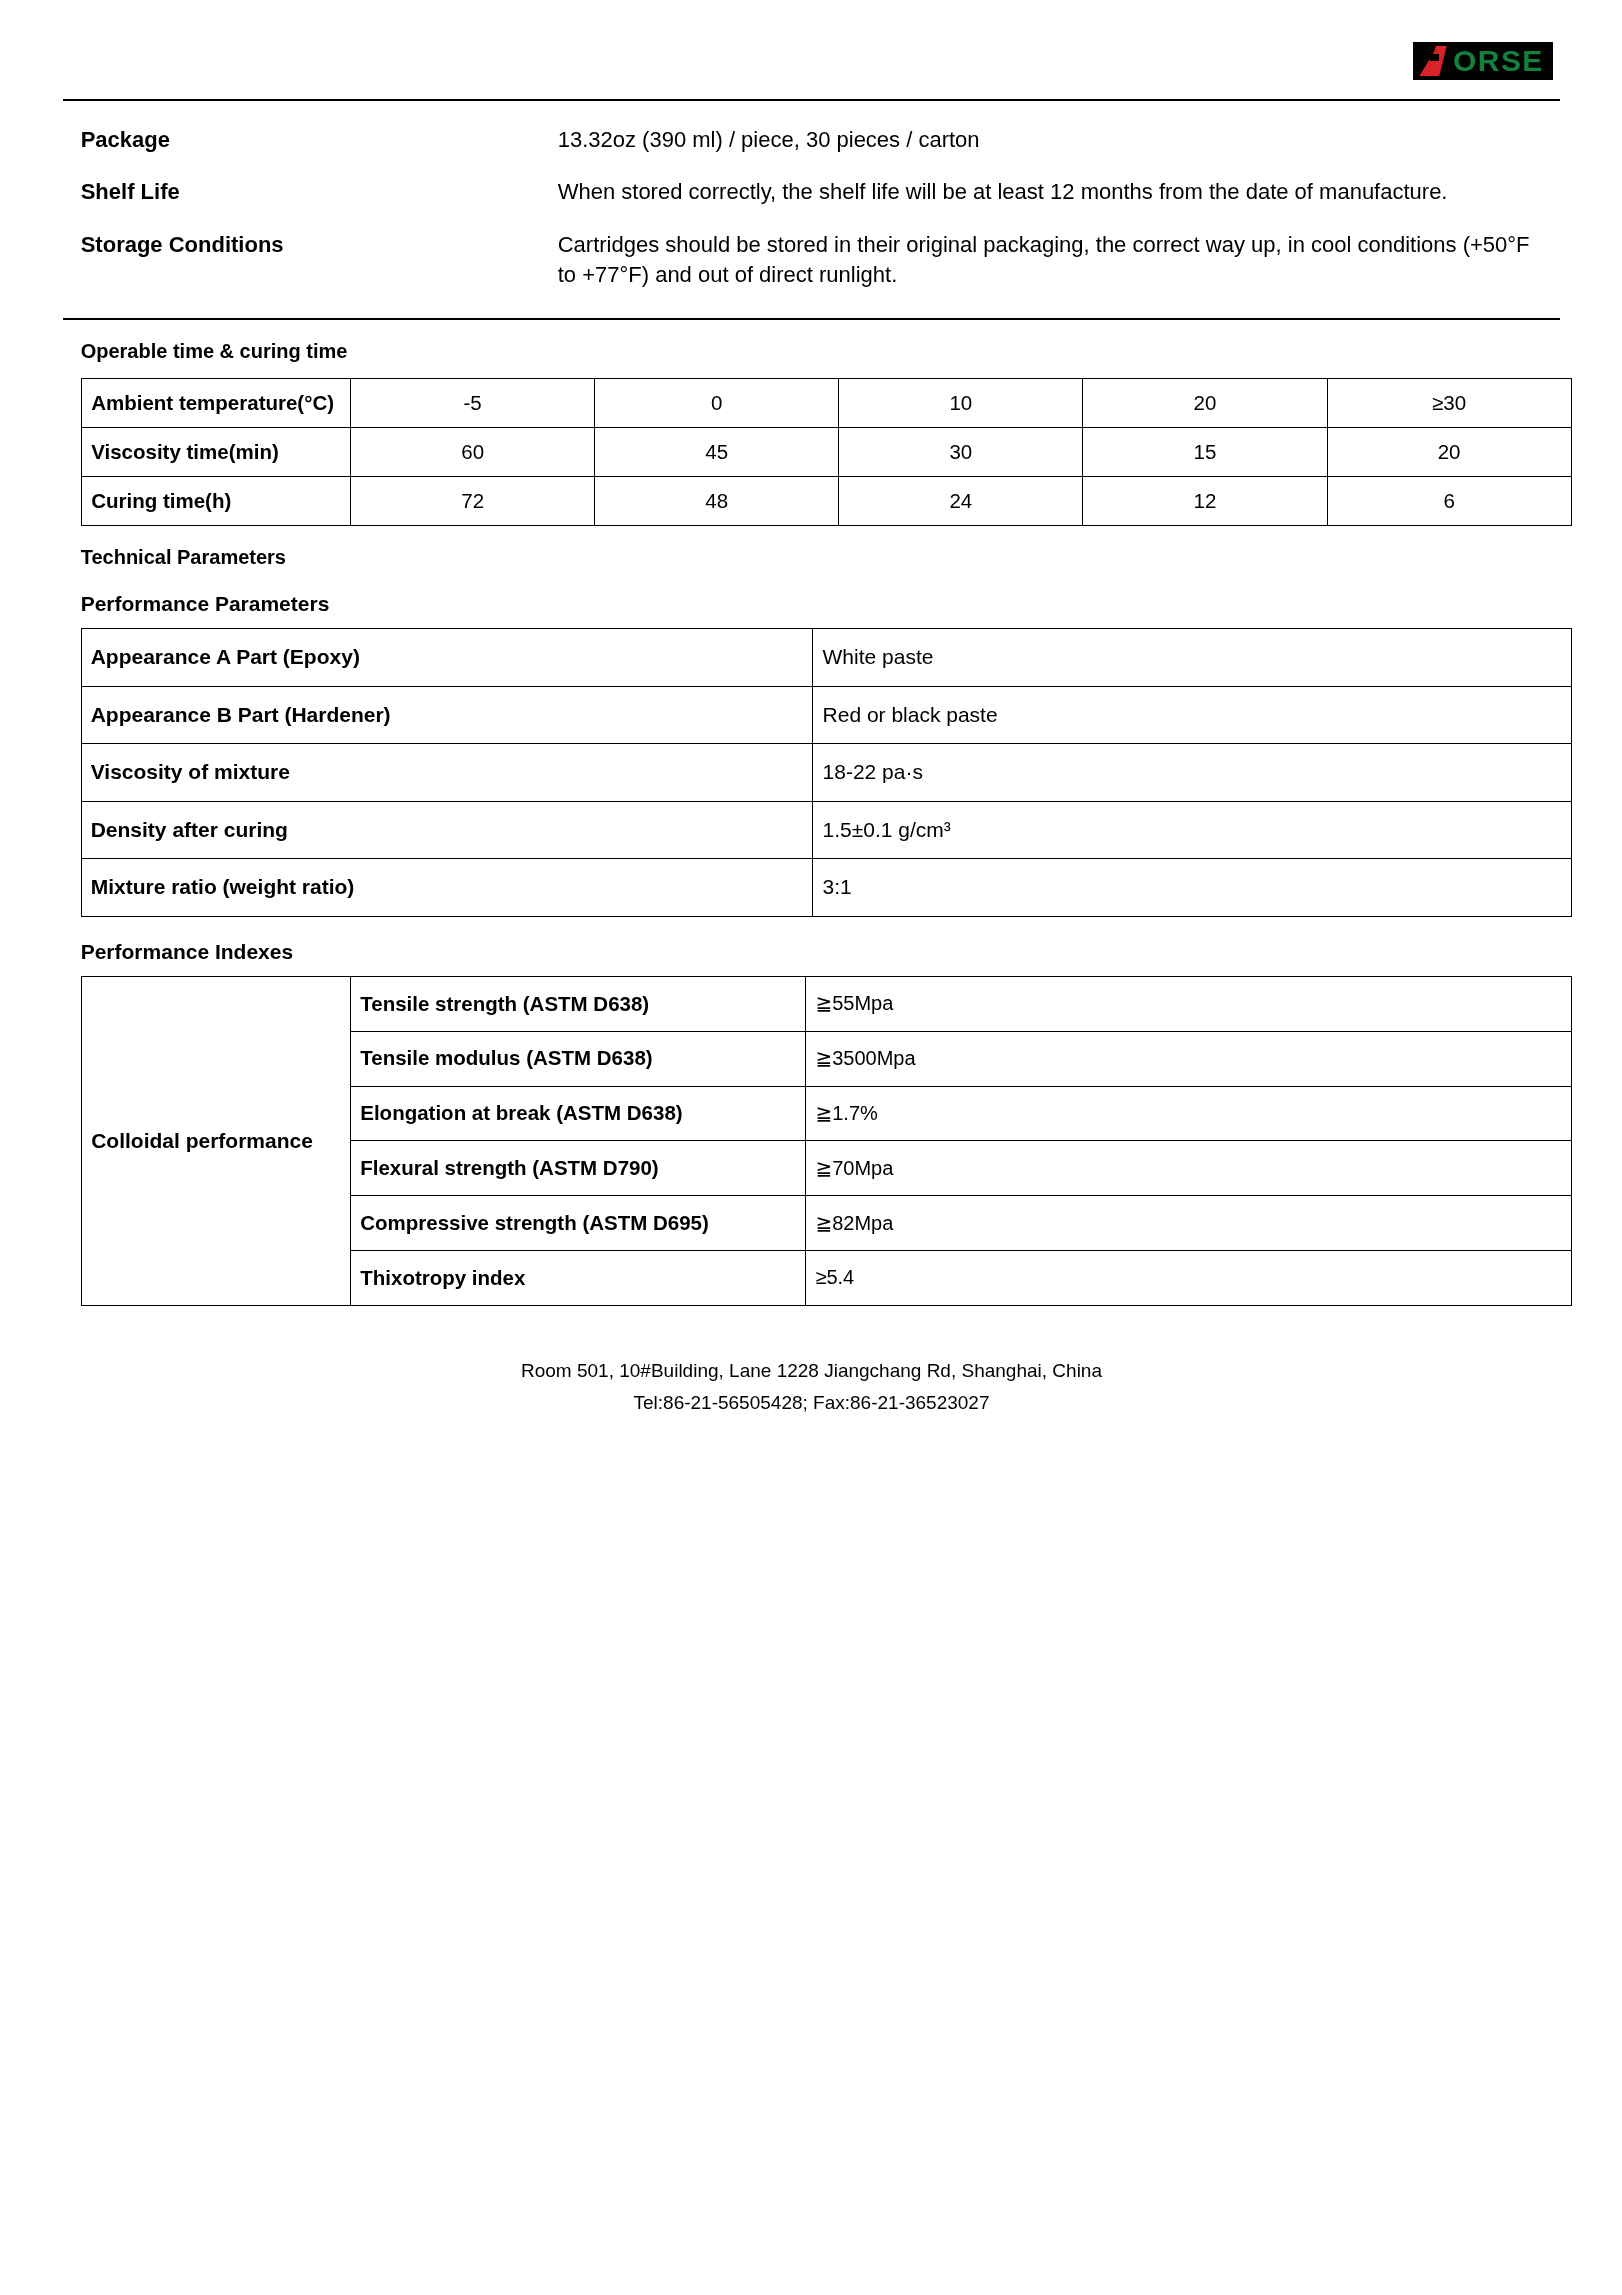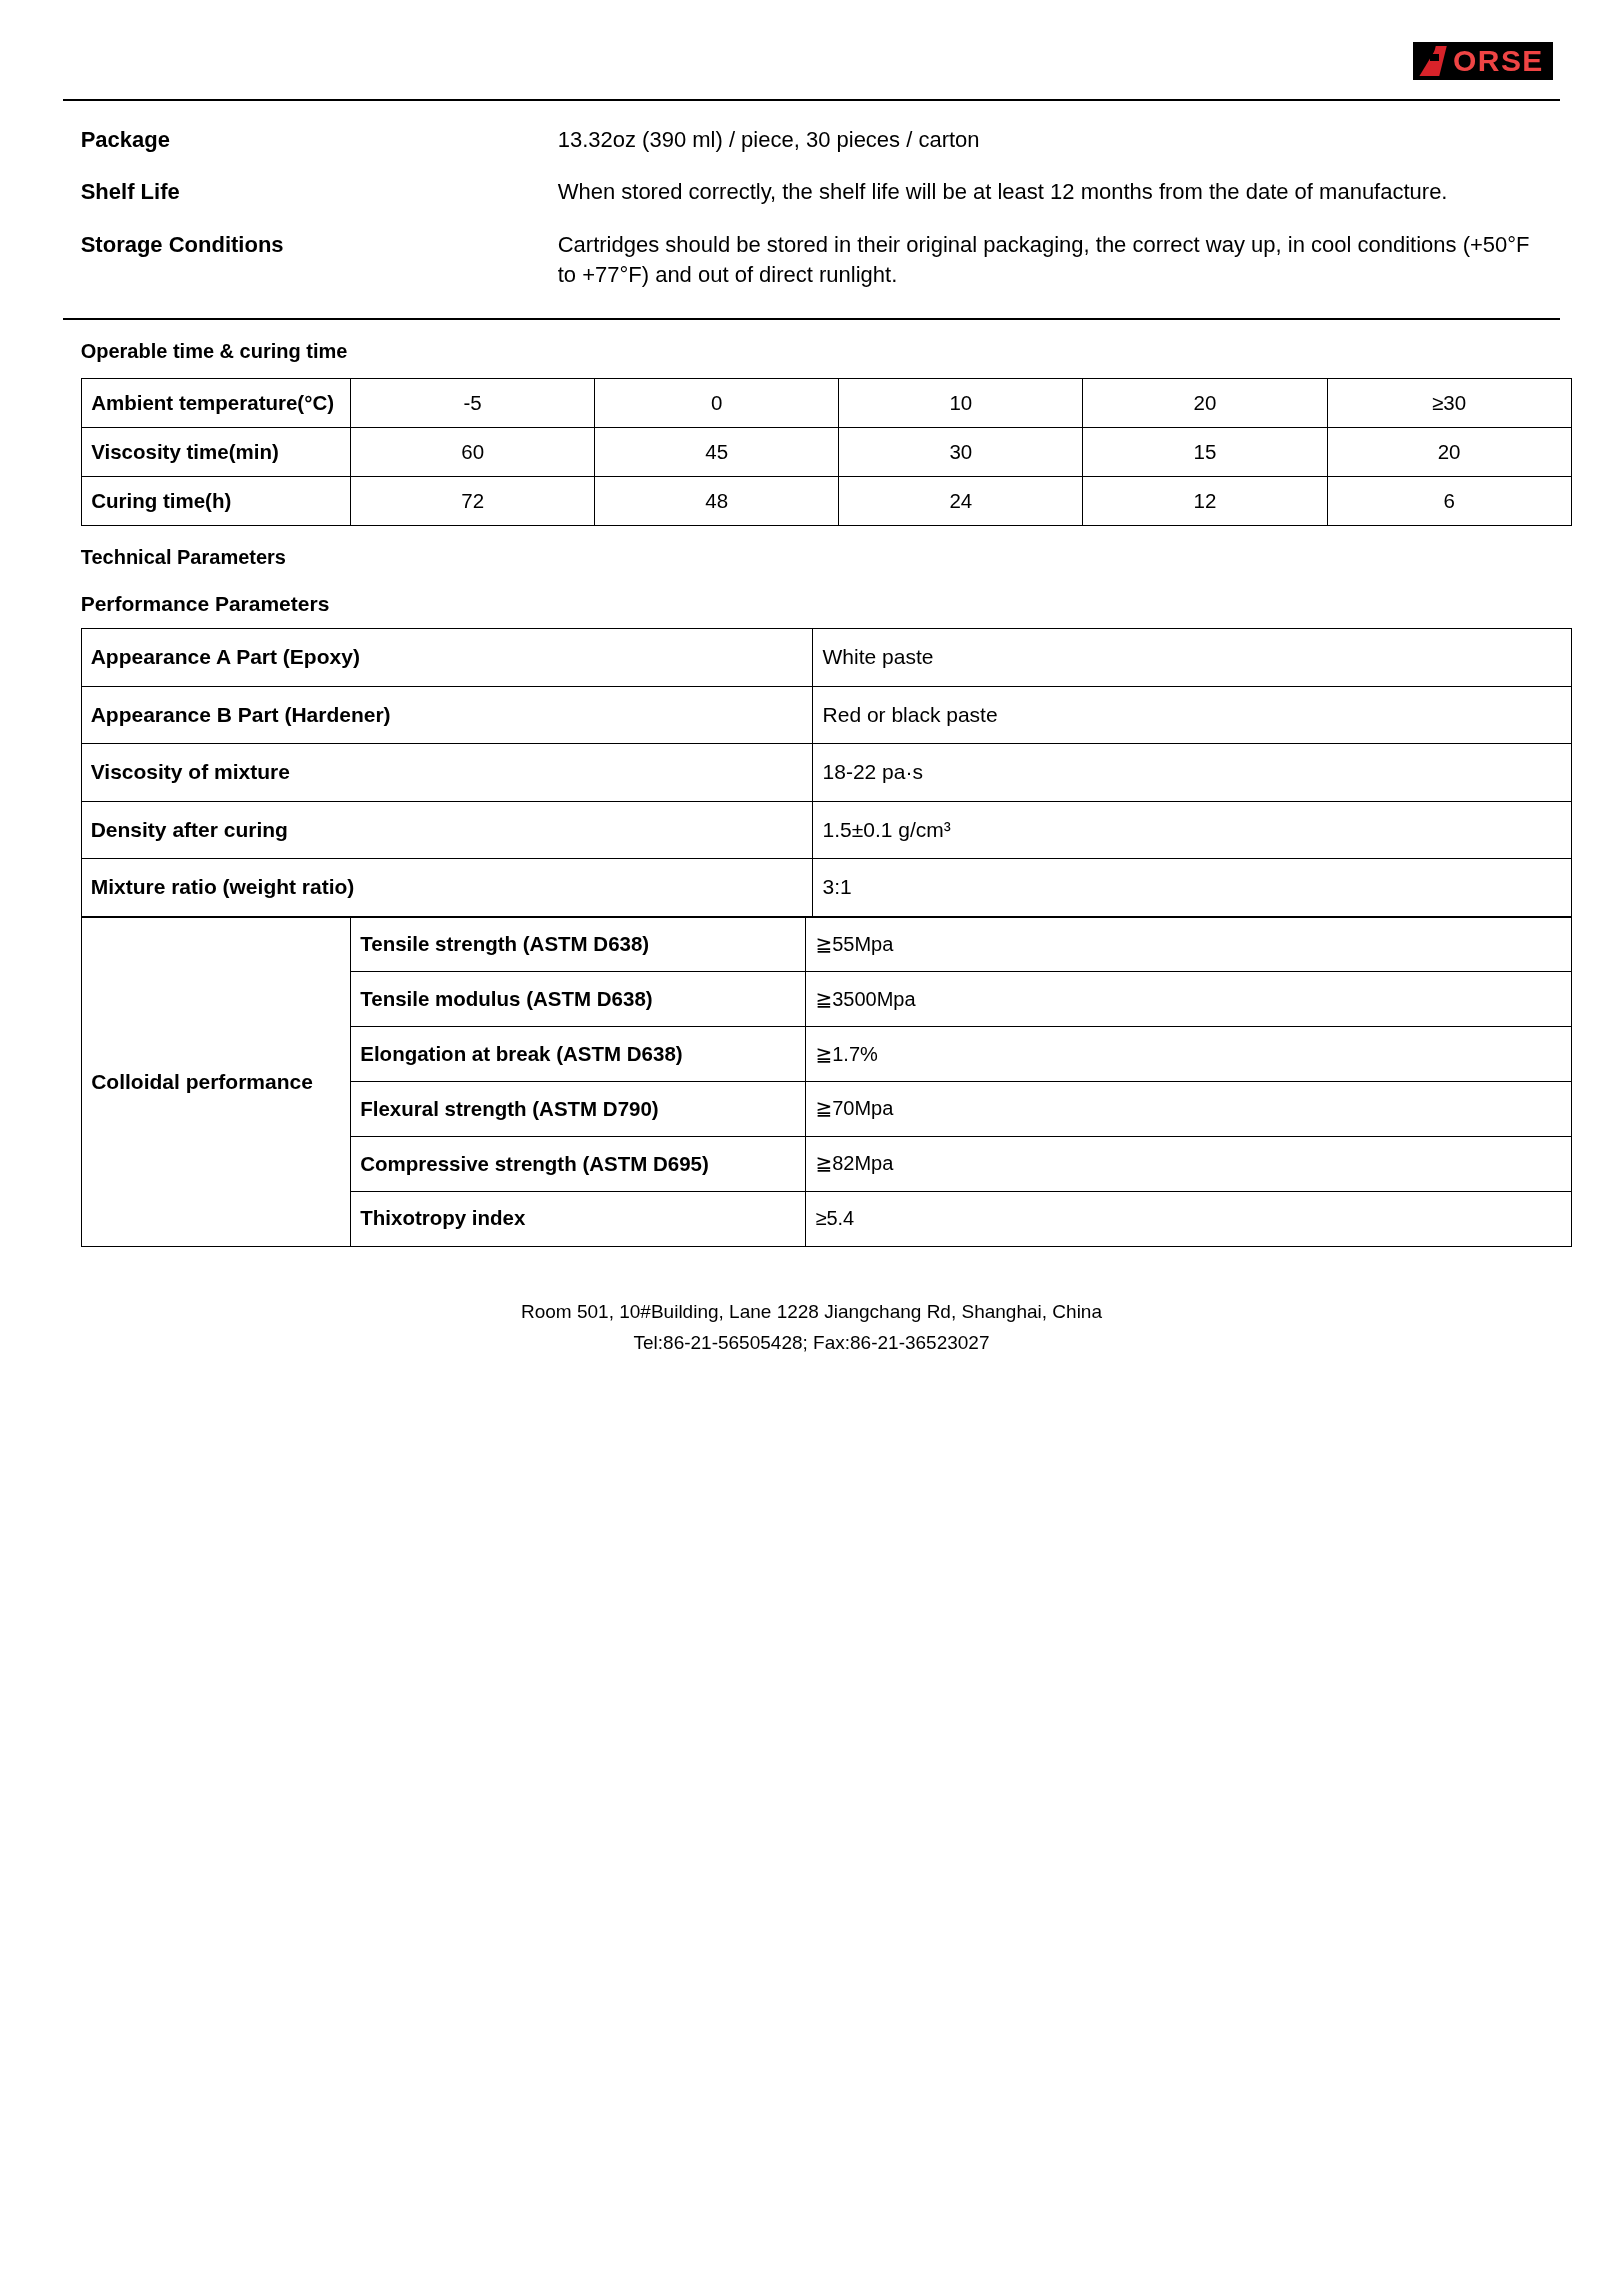--- a/index.html
+++ b/index.html
@@ -69,21 +69,21 @@
   }
   .logo-mark .notch {
     position: absolute;
     left: 11px;
     top: 8.2px;
     width: 8.2px;
     height: 6.8px;
     background: #000000;
   }
   .logo-text {
-    color: #ef4444;
+    color: #15803d;
     font-size: 30px;
     font-weight: bold;
     letter-spacing: 1.4px;
     line-height: 30px;
     font-family: "Liberation Sans", sans-serif;
   }
 
   
   .rule-top {
     border-top: 2px solid #000000;
@@ -303,20 +303,21 @@
         <td class="pp-label">Density after curing</td>
         <td class="pp-value">1.5±0.1 g/cm³</td>
       </tr>
       <tr>
         <td class="pp-label">Mixture ratio (weight ratio)</td>
         <td class="pp-value">3:1</td>
       </tr>
     </tbody>
   </table>
 
+  <h3 class="subsection">Performance Indexes</h3>
 
   <table class="grid">
     <colgroup>
         <col class="pi-c0">
         <col class="pi-c1">
         <col class="pi-c2">
       </colgroup>
     <tbody>
       <tr>
         <td class="pi-rowlabel" rowspan="6">Colloidal performance</td>

